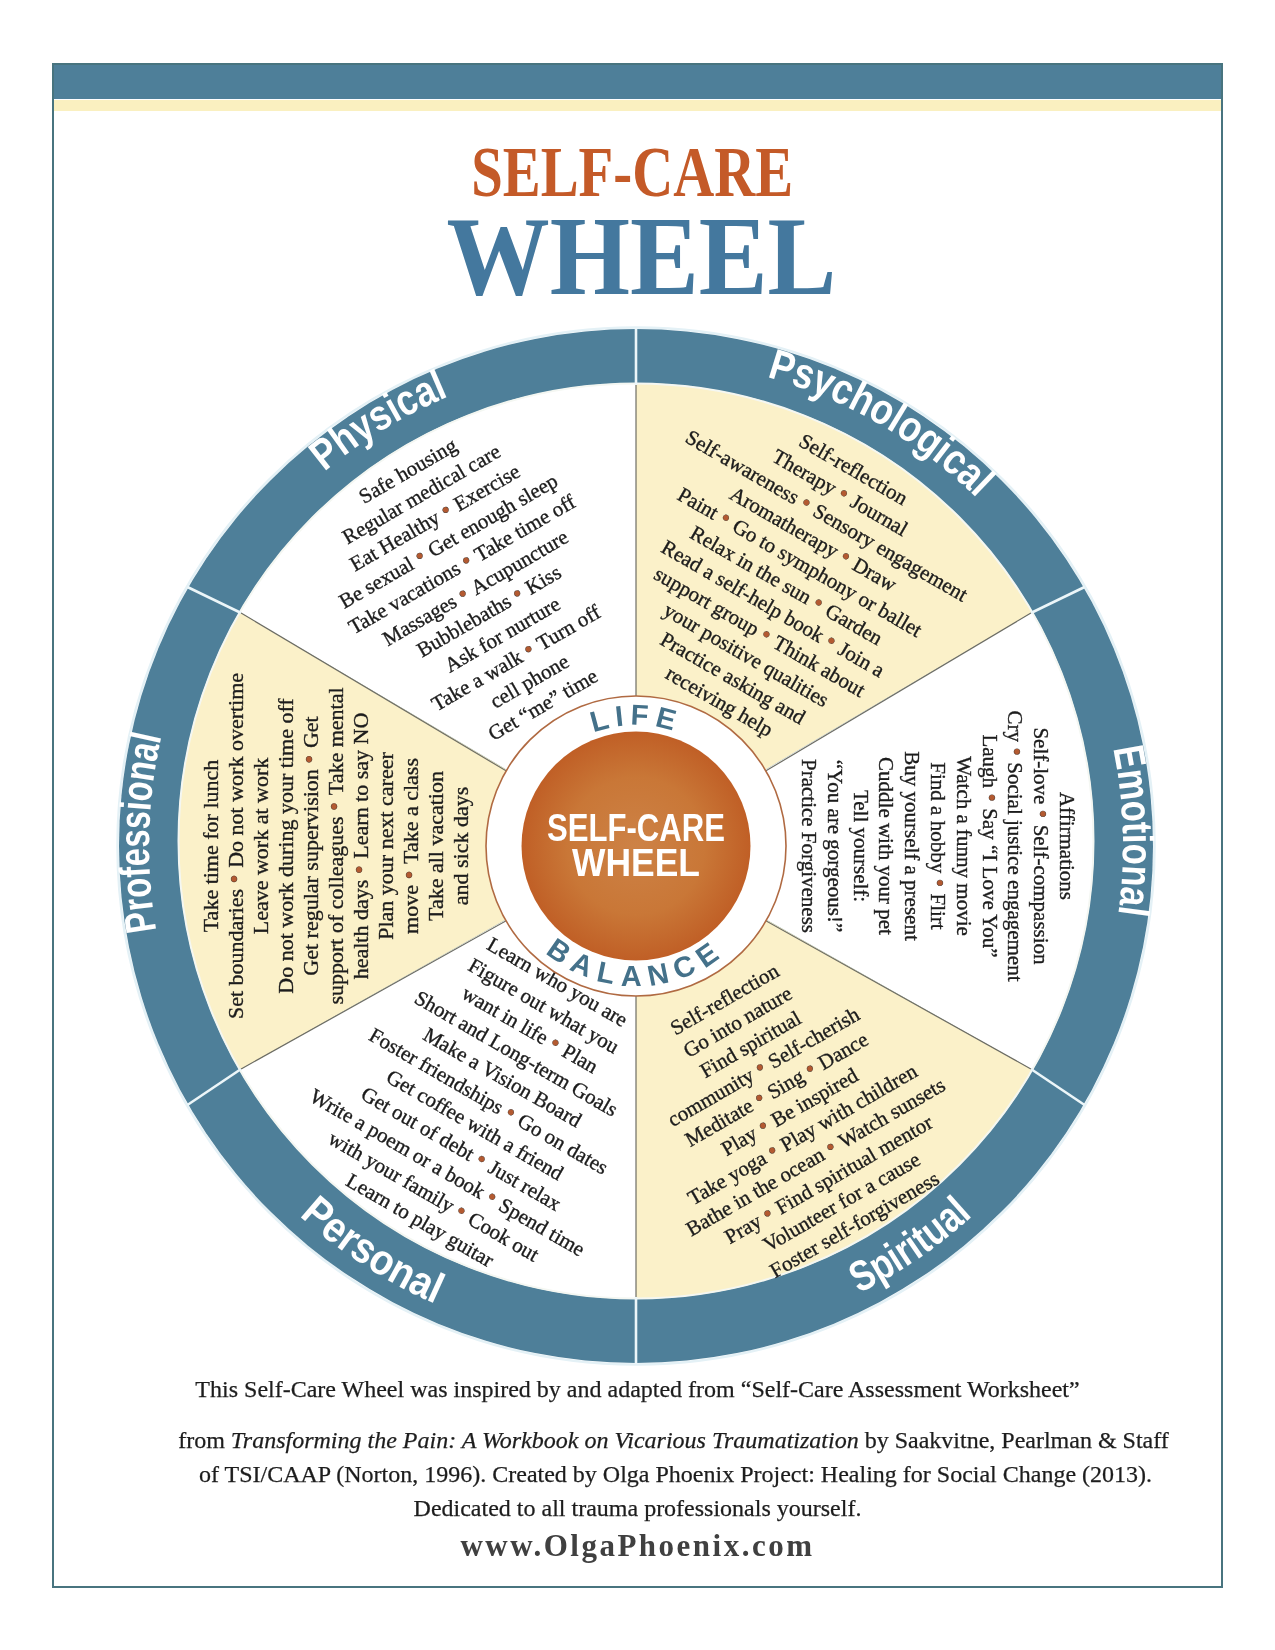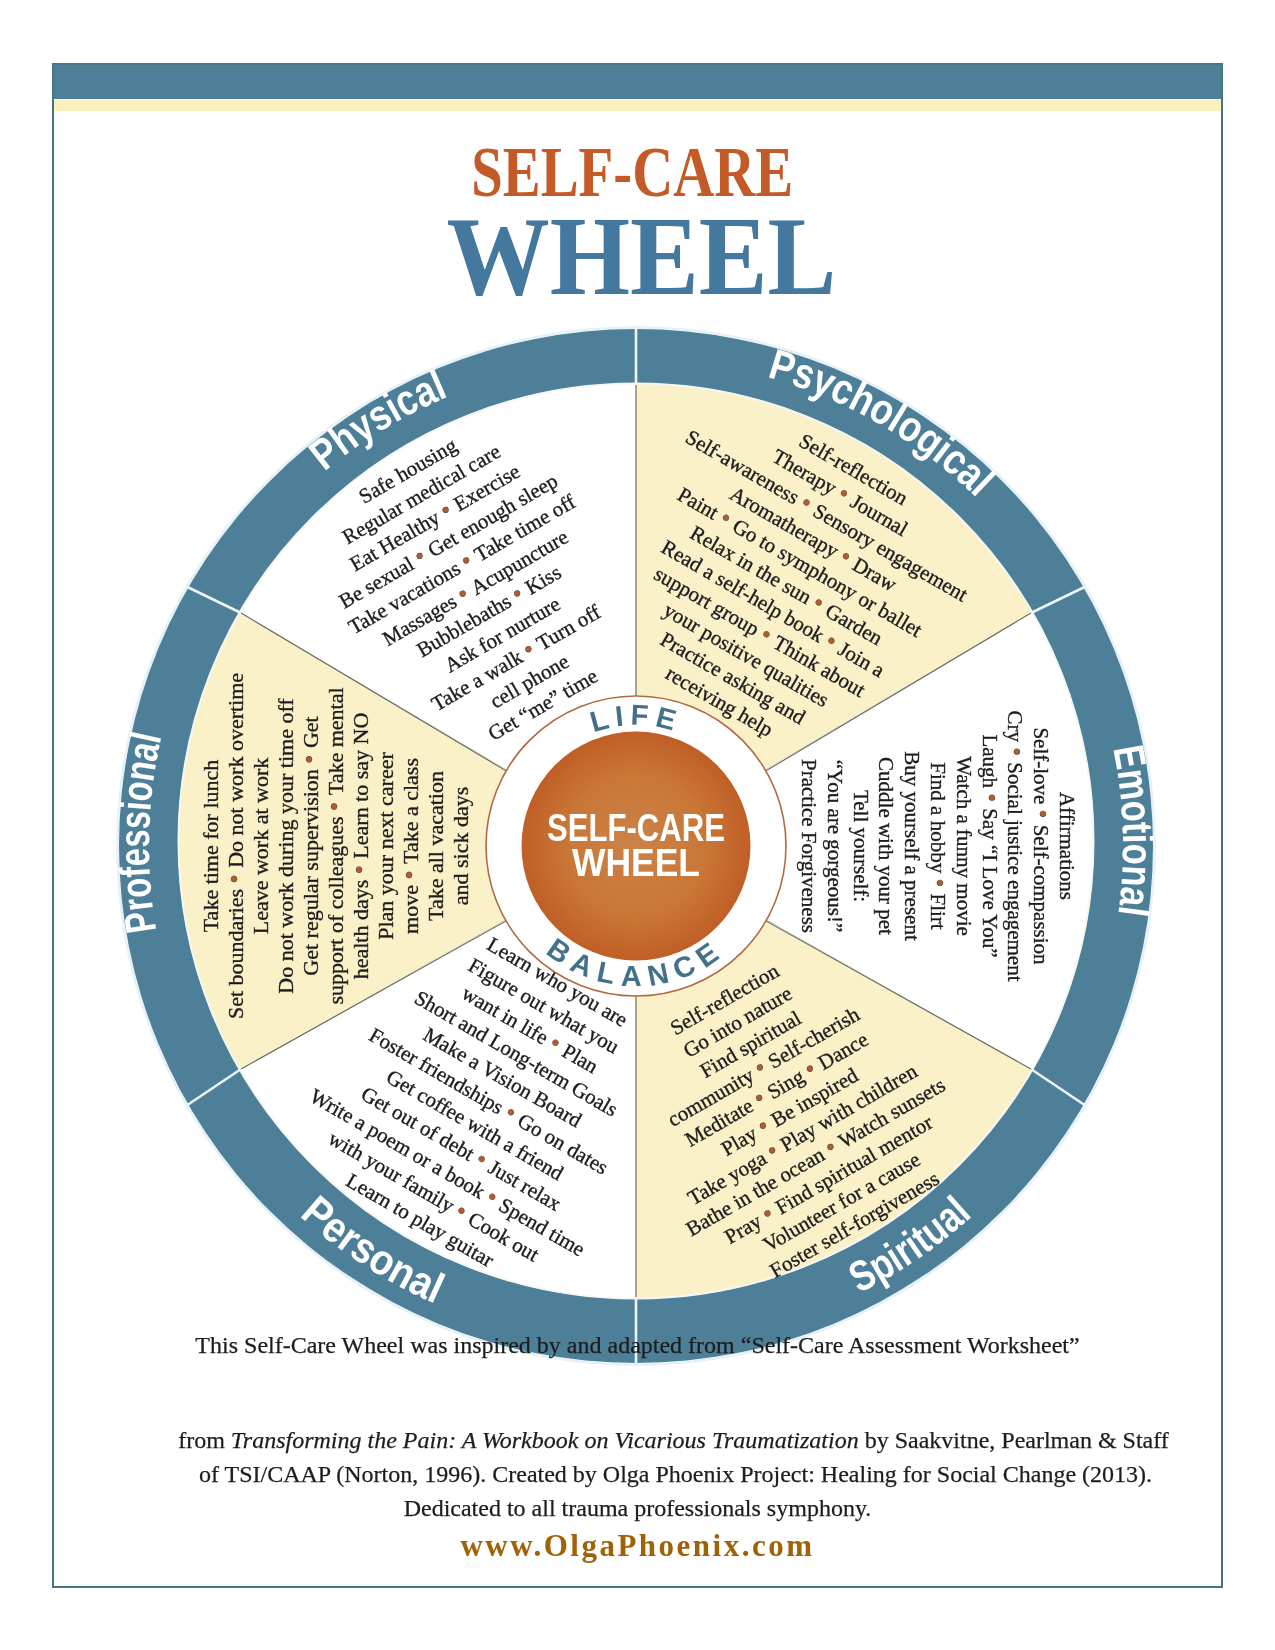--- a/index.html
+++ b/index.html
@@ -5,21 +5,21 @@
 .frame{position:absolute;left:52px;top:63px;width:1171px;height:1525px;border:2.5px solid #48747f;box-sizing:border-box;}
 .topbar{position:absolute;left:52px;top:63px;width:1171px;height:36px;background:#4e7f99;}
 .ystrip{position:absolute;left:54px;top:100px;width:1167px;height:11px;background:#faf0c0;}
 .t1{position:absolute;left:-5px;top:137px;width:1275px;text-align:center;font-size:71px;color:#c45a28;
 font-weight:bold;line-height:1;}
 .t1 span{display:inline-block;transform:scaleX(0.80);transform-origin:50% 50%;}
 .t2{position:absolute;left:4px;top:199px;width:1275px;text-align:center;font-size:113px;color:#44789e;
 font-weight:bold;line-height:1;}
 .t2 span{display:inline-block;transform:scaleX(0.913);transform-origin:50% 50%;}
 .foot{position:absolute;left:0;width:1275px;text-align:center;font-size:24px;color:#1d1d1d;line-height:1;-webkit-text-stroke:0.25px #1d1d1d;}
-.url{position:absolute;left:0;width:1275px;text-align:center;font-size:31px;color:#a16207;font-weight:bold;
+.url{position:absolute;left:0;width:1275px;text-align:center;font-size:31px;color:#404040;font-weight:bold;
 letter-spacing:2.5px;line-height:1;}
 </style></head><body>
 <div class="topbar"></div>
 <div class="ystrip"></div>
 <div class="frame"></div>
 <div class="t1"><span>SELF-CARE</span></div>
 <div class="t2"><span>WHEEL</span></div>
 <svg width="1060" height="1060" viewBox="0 0 1060 1060" style="position:absolute;left:106px;top:316px;">
 <defs>
 <path id="labcw" d="M 530.0 1017.0 A 487.0 487.0 0 1 1 530.0 43.0 A 487.0 487.0 0 1 1 530.0 1017.0"></path>
@@ -137,17 +137,17 @@
 <text x="530.0" y="941.5"><tspan>with your family </tspan><tspan fill="#b35a31" font-size="25"> • </tspan><tspan> Cook out</tspan></text>
 <text x="530.0" y="969.0"><tspan>Learn to play guitar</tspan></text>
 </g>
 <circle cx="530.0" cy="530.0" r="150" fill="#ffffff" stroke="#b06a42" stroke-width="1.6"></circle>
 <circle cx="530.0" cy="530.0" r="114.5" fill="url(#hubg)"></circle>
 <text x="530.0" y="525" font-family="Liberation Sans, sans-serif" font-weight="bold" font-size="38" fill="#ffffff" text-anchor="middle" textLength="178" lengthAdjust="spacingAndGlyphs">SELF-CARE</text>
 <text x="530.0" y="560" font-family="Liberation Sans, sans-serif" font-weight="bold" font-size="38" fill="#ffffff" text-anchor="middle" textLength="128" lengthAdjust="spacingAndGlyphs">WHEEL</text>
 <text font-family="Liberation Sans, sans-serif" font-weight="bold" font-size="29" fill="#44718a" text-anchor="middle" letter-spacing="6"><textPath href="#lifep" startOffset="50%">LIFE</textPath></text>
 <text font-family="Liberation Sans, sans-serif" font-weight="bold" font-size="29" fill="#44718a" text-anchor="middle" letter-spacing="8"><textPath href="#balp" startOffset="25%">BALANCE</textPath></text>
 </svg>
-<div class="foot" style="top:1333px;">This Self-Care Wheel was inspired by and adapted from “Self-Care Assessment Worksheet”</div>
+<div class="foot" style="top:1377px;">This Self-Care Wheel was inspired by and adapted from “Self-Care Assessment Worksheet”</div>
 <div class="foot" style="top:1428px;padding-left:36px;">from <i>Transforming the Pain: A Workbook on Vicarious Traumatization</i> by Saakvitne, Pearlman &amp; Staff</div>
 <div class="foot" style="top:1462px;margin-left:38px;">of TSI/CAAP (Norton, 1996). Created by Olga Phoenix Project: Healing for Social Change (2013).</div>
-<div class="foot" style="top:1496px;">Dedicated to all trauma professionals symphony.</div>
+<div class="foot" style="top:1496px;">Dedicated to all trauma professionals yourself.</div>
 <div class="url" style="top:1530px;">www.OlgaPhoenix.com</div>
 
 </body></html>

